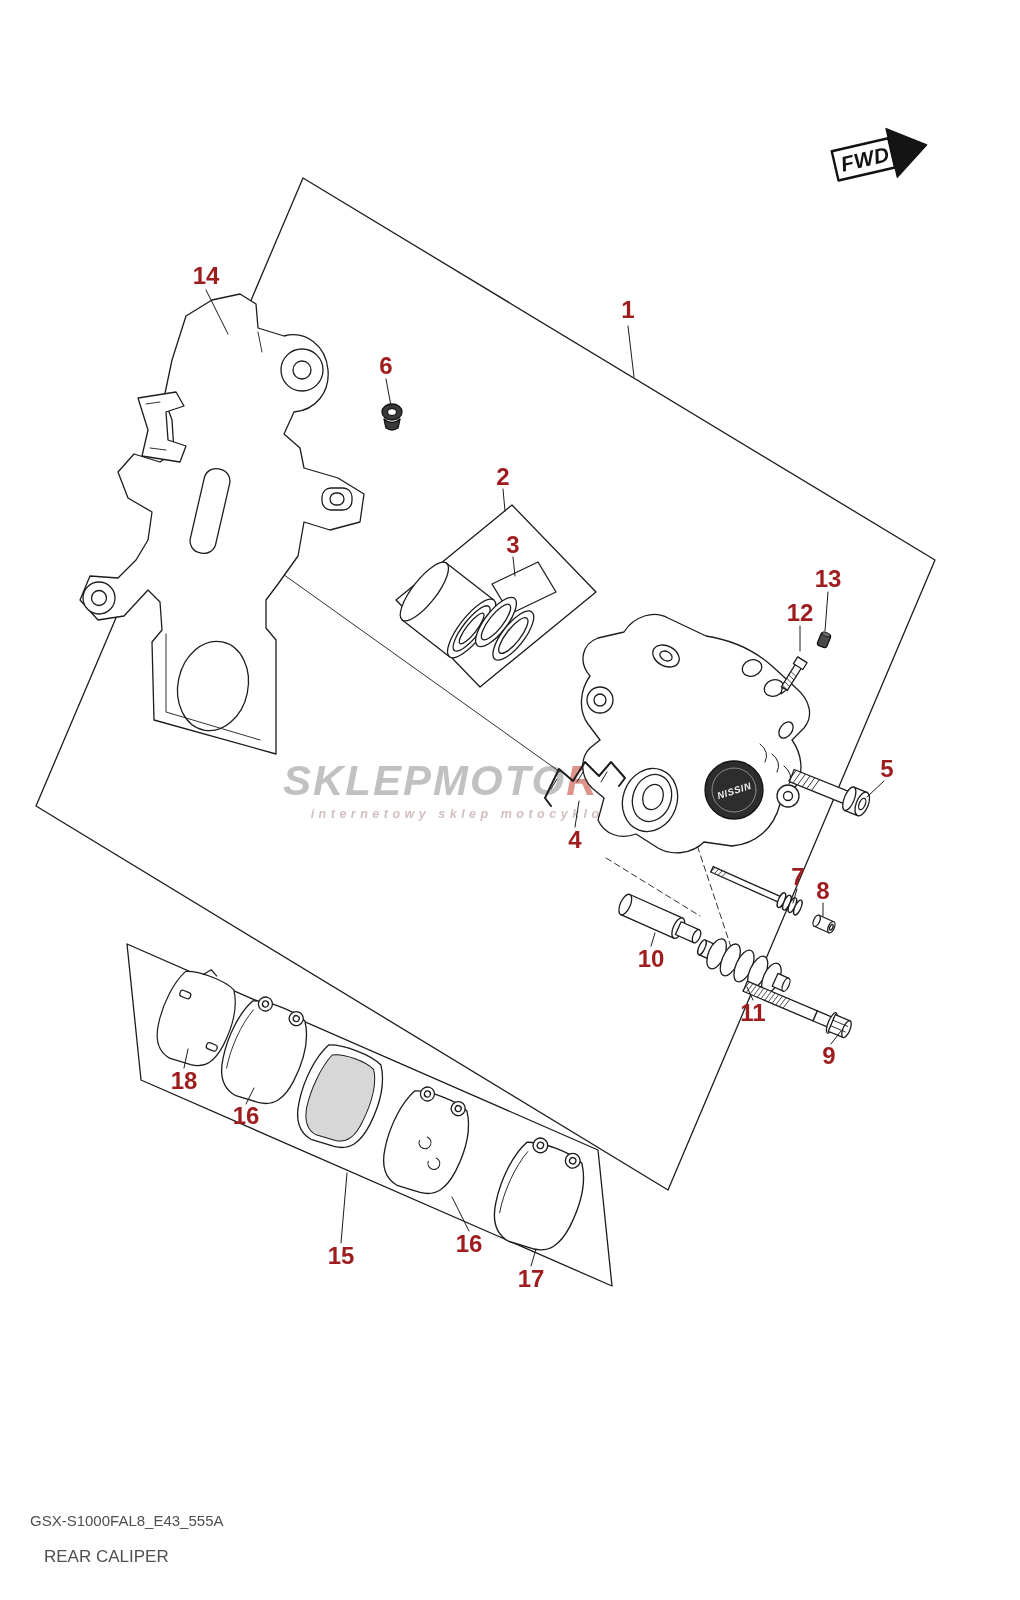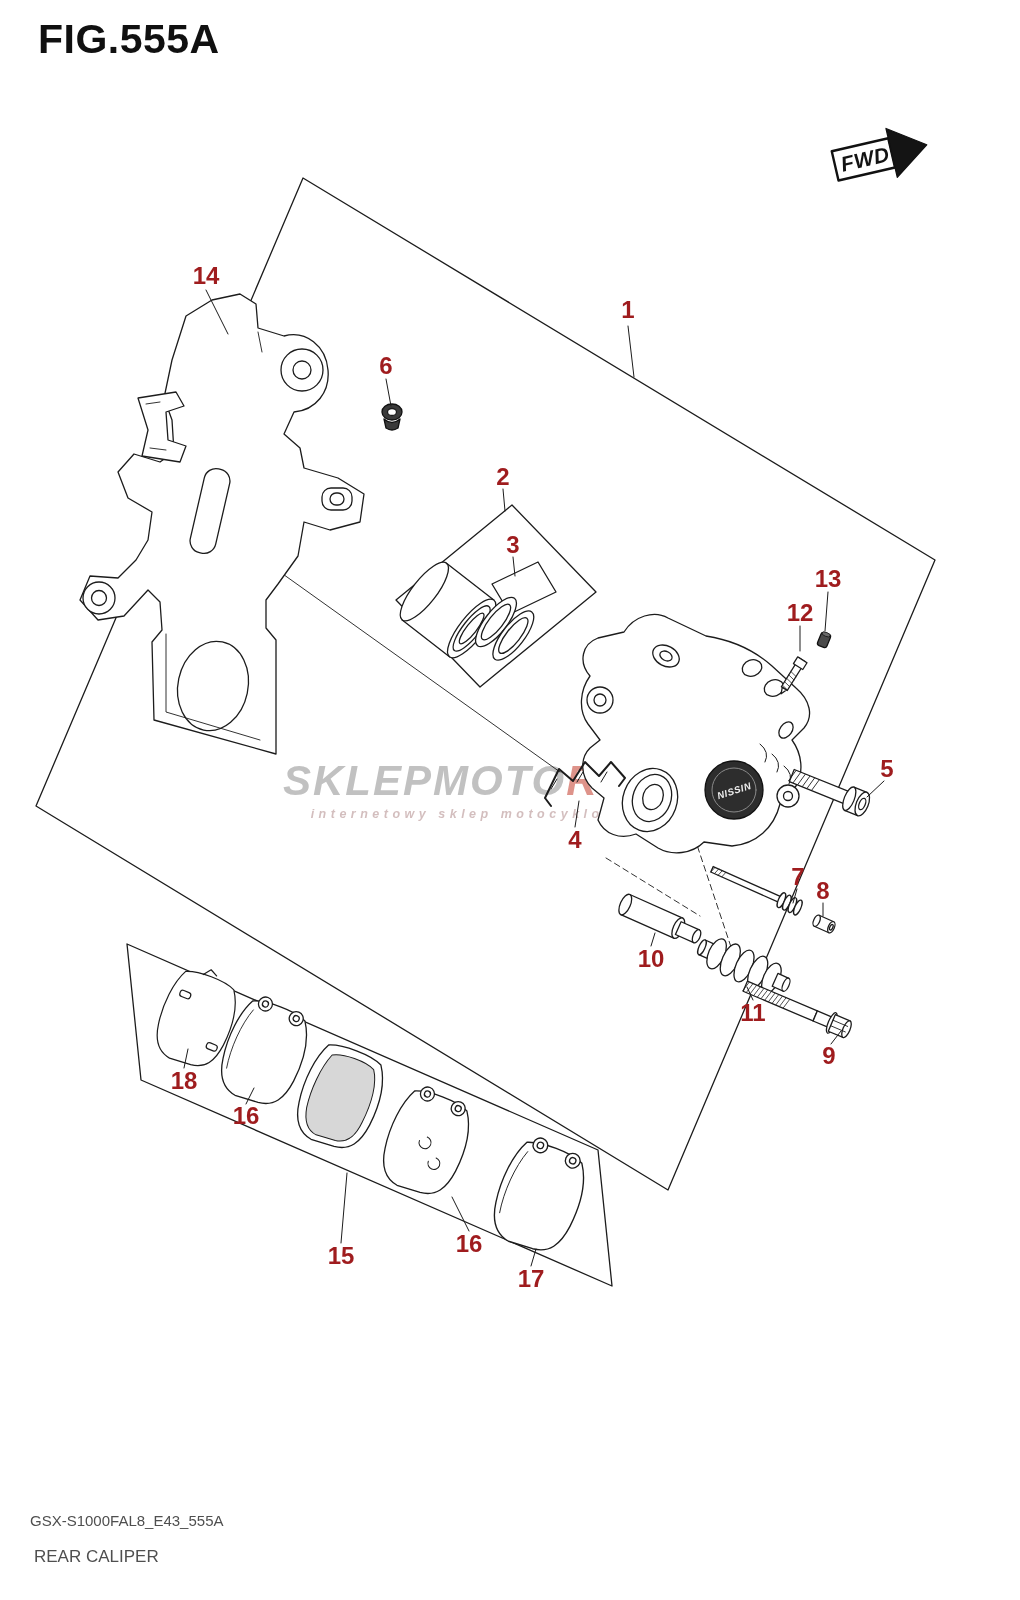--- a/index.html
+++ b/index.html
@@ -21,21 +21,21 @@
     letter-spacing: .5px;
   }
   .model-code {
     position: absolute;
     left: 30px; top: 1512px;
     font-size: 15px;
     color: #4f4f4f;
   }
   .fig-caption {
     position: absolute;
-    left: 34px; top: 1547px;
+    left: 44px; top: 1547px;
     font-size: 17px;
     color: #4f4f4f;
   }
   svg.canvas { position: absolute; left:0; top:0; }
   text { stroke: none; }
   .callout {
     font-family: "Liberation Sans", sans-serif;
     font-size: 24px;
     font-weight: 600;
     fill: #9f1c1e;
@@ -45,21 +45,20 @@
   .wm-main { font: italic 700 42px "Liberation Sans", sans-serif; letter-spacing: 2px; }
   .wm-sub  { font: italic 700 12.5px "Liberation Sans", sans-serif; letter-spacing: 4.5px; fill: #b08a8a; }
   .fwd-text { font: italic 700 21px "Liberation Sans", sans-serif; fill: #131313; letter-spacing: .5px; }
   .nissin { font: italic 700 9.5px "Liberation Sans", sans-serif; fill: #ededed; letter-spacing: .6px; text-anchor: middle; }
 </style>
 </head>
 <body>
 
 <div class="page">
 
-  <div class="fig-title">FIG.555A</div>
 
   <svg class="canvas" width="1020" height="1600" viewBox="0 0 1020 1600" fill="none" stroke="#1c1c1c" stroke-width="1.3" stroke-linejoin="round" stroke-linecap="round">
 
     <defs>
       <g id="padShape">
         <path d="M-33,-46 C-41,-30 -43,-4 -39,18 C-36,36 -28,46 -14,48 L10,46 C26,44 33,33 35,13 C37,-11 33,-33 23,-47 C10,-53 -20,-52 -33,-46 Z" fill="#ffffff"></path>
       </g>
     </defs>
 
     <polygon points="303,178 935,560 668,1190 36,806"></polygon>

